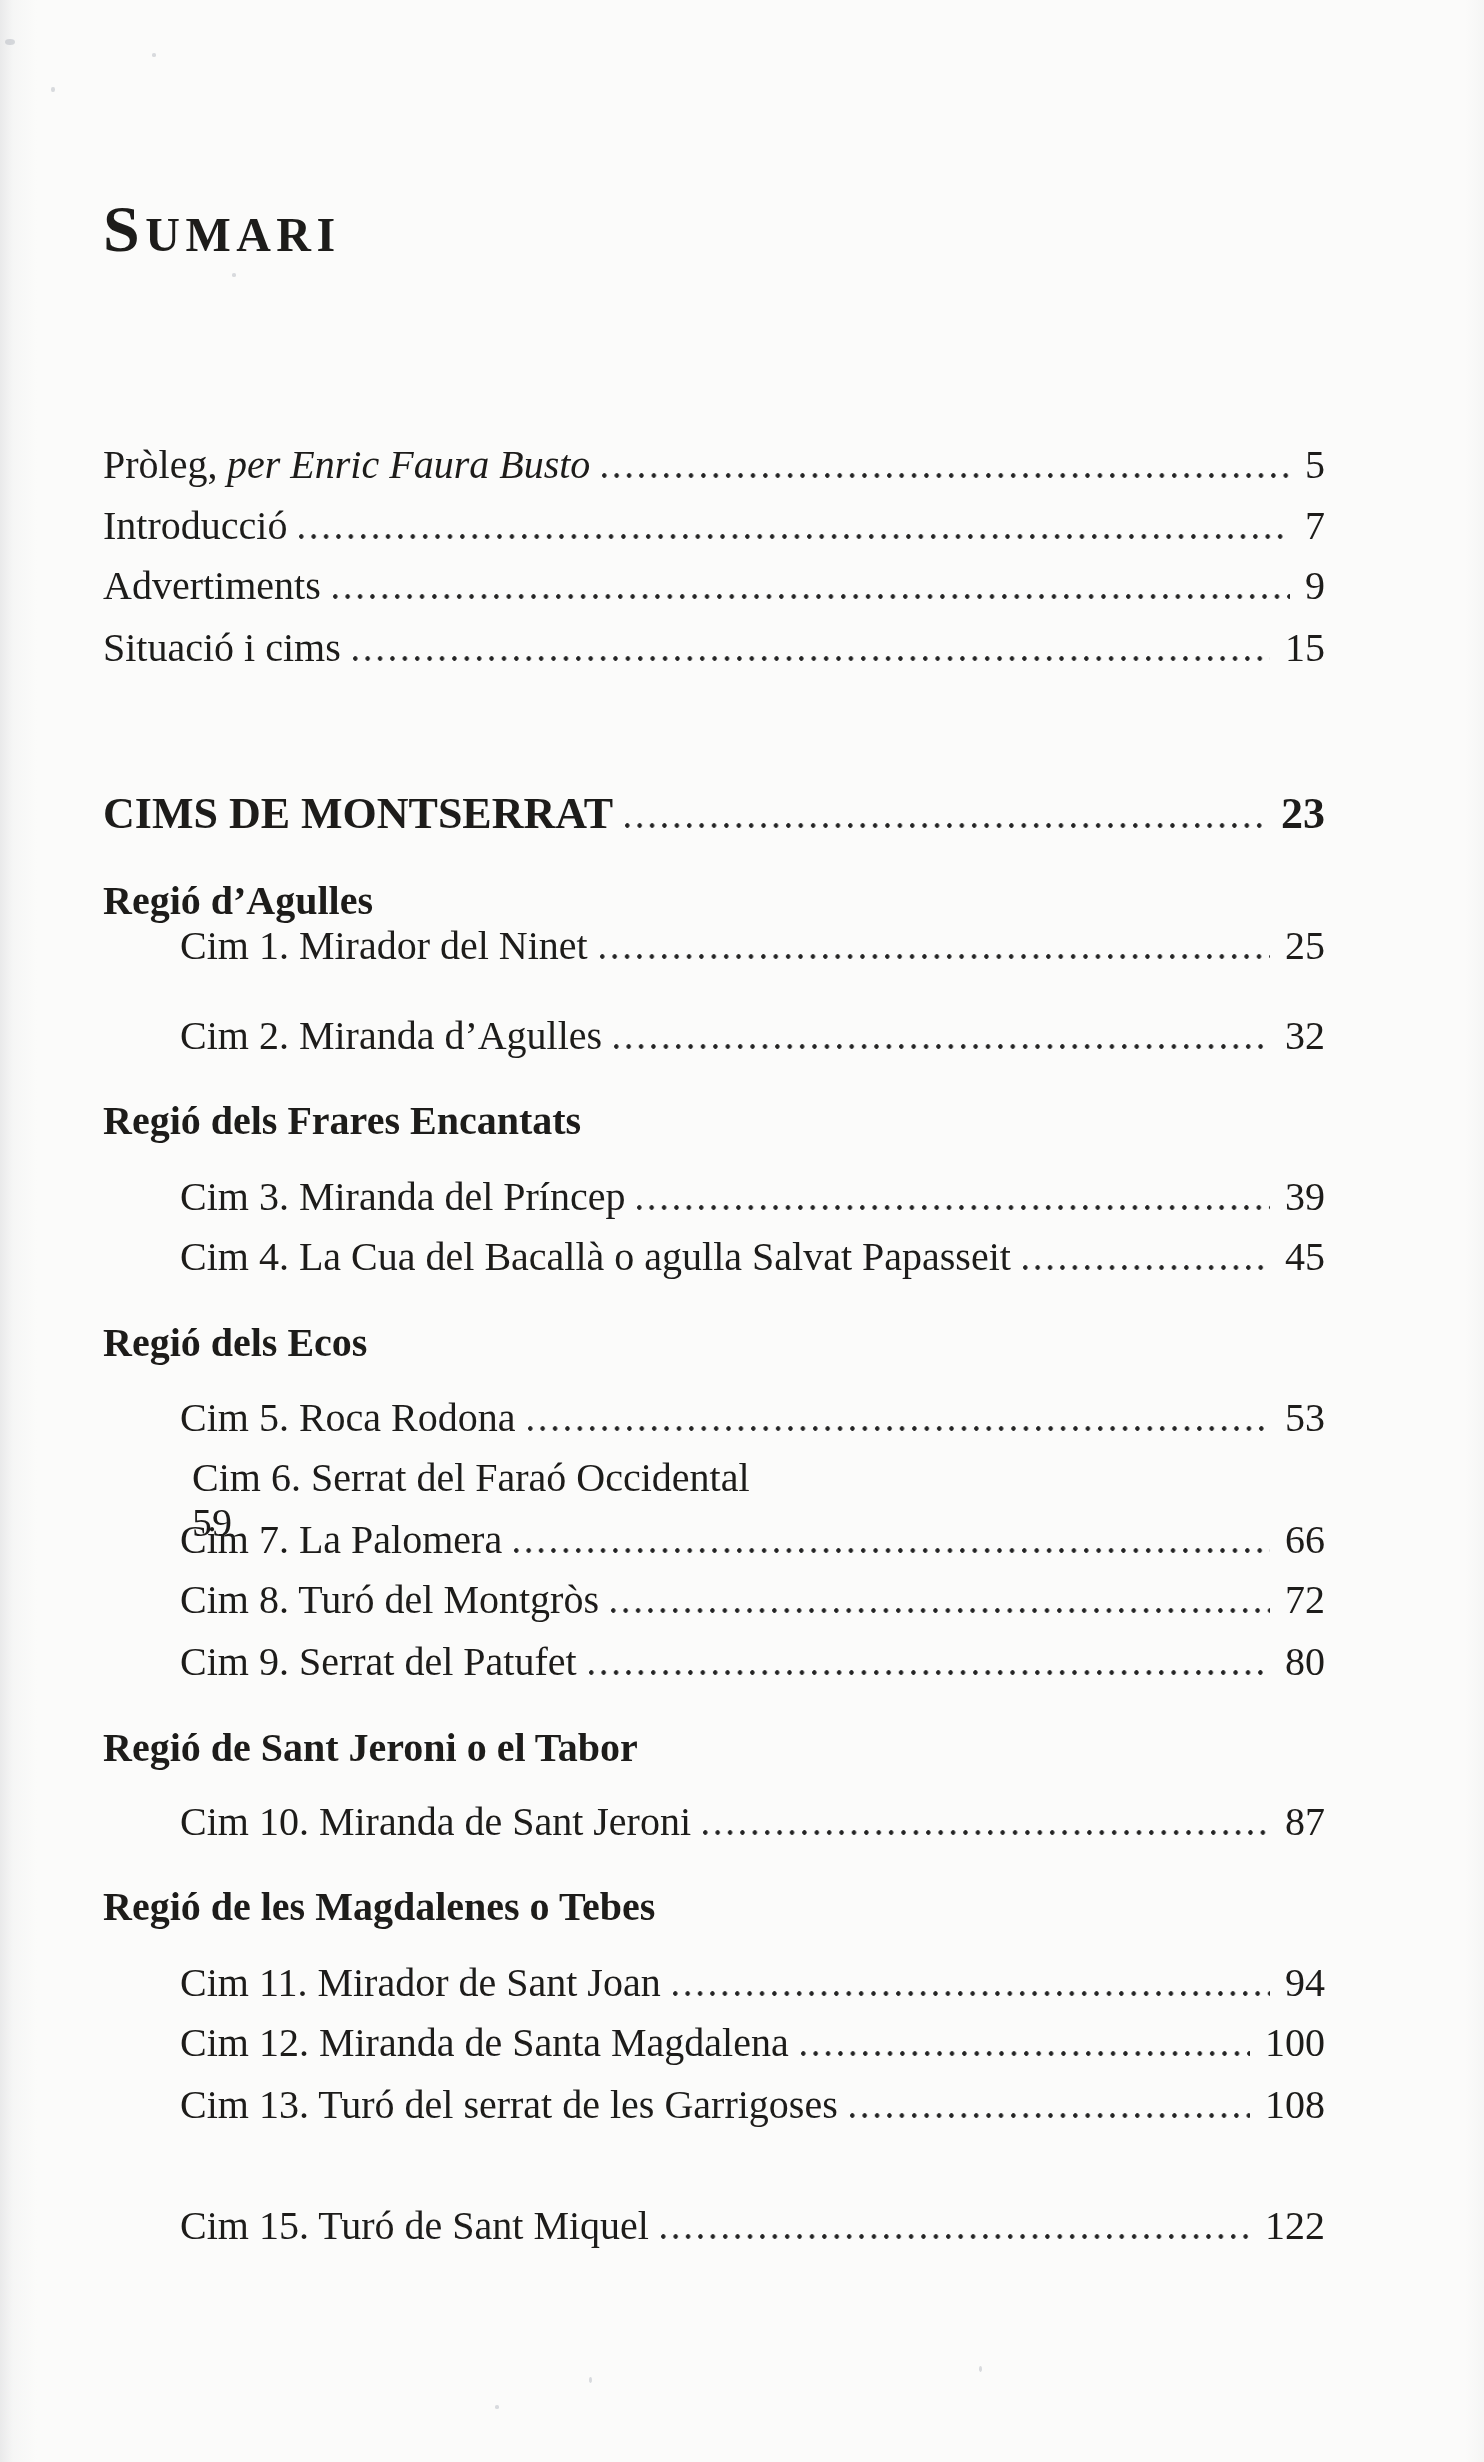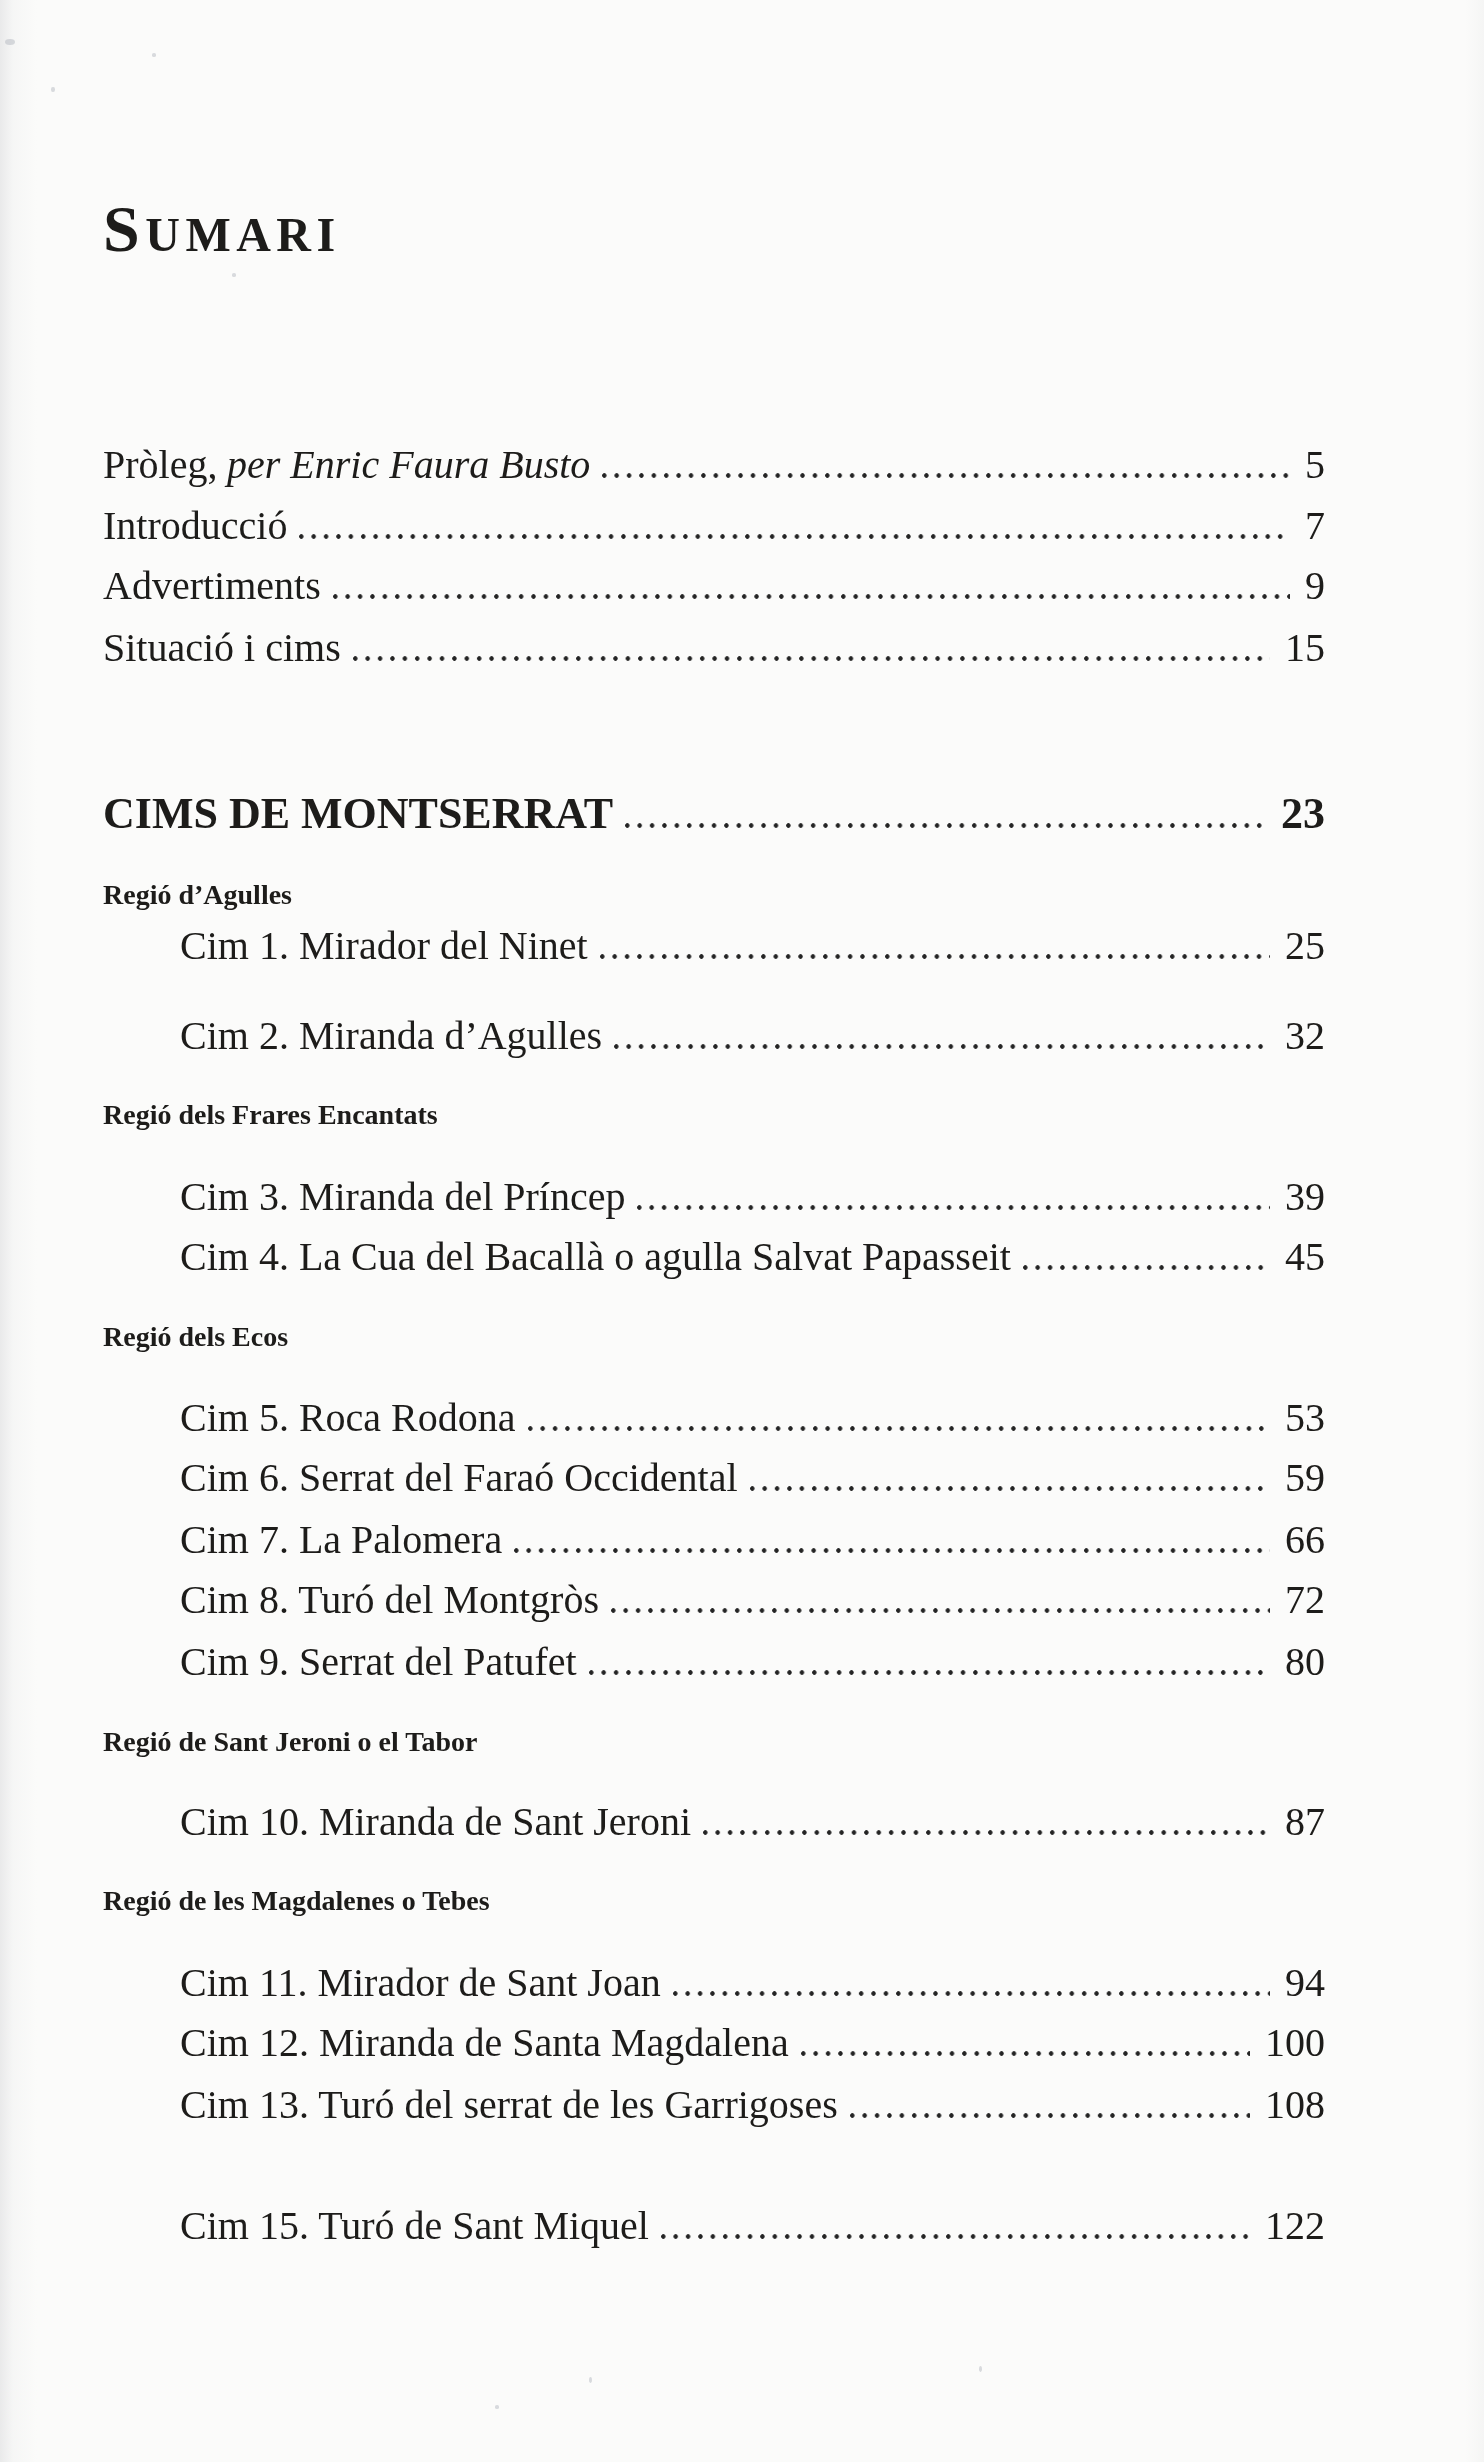--- a/index.html
+++ b/index.html
@@ -54,21 +54,21 @@
     background-image:radial-gradient(circle at 2.3px 2.3px, var(--ink-soft) 1.8px, rgba(0,0,0,0) 2.5px);
     background-size:12.4px 4.6px;
     background-repeat:repeat-x;
     background-position:left bottom;
   }
   .pageno{flex:0 0 auto;text-align:right;}
   .indent{padding-left:77px;}
   .head{
     position:absolute;
     left:103px;
-    font-size:28px;
+    font-size:40px;
     line-height:1;
     font-weight:700;
     white-space:nowrap;
   }
   .part{font-size:44px;font-weight:700;}
   
   .speck{position:absolute;background:#aeb2ba;border-radius:50%;opacity:.45;}
 </style>
 </head>
 <body>
@@ -138,21 +138,21 @@
     <span class="leader"></span>
     <span class="pageno">45</span>
   </div>
 
   <div class="head" style="top:1323px;">Regió dels Ecos</div>
   <div class="row indent" style="top:1383px;">
     <span class="lbl">Cim 5. Roca Rodona</span>
     <span class="leader"></span>
     <span class="pageno">53</span>
   </div>
-  <div class="row indent" style="top:1443px;">
+  <div class="row indent" style="top:1443px;flex-direction:column;">
     <span class="lbl">Cim 6. Serrat del Faraó Occidental</span>
     <span class="leader"></span>
     <span class="pageno">59</span>
   </div>
   <div class="row indent" style="top:1505px;">
     <span class="lbl">Cim 7. La Palomera</span>
     <span class="leader"></span>
     <span class="pageno">66</span>
   </div>
   <div class="row indent" style="top:1565px;">

